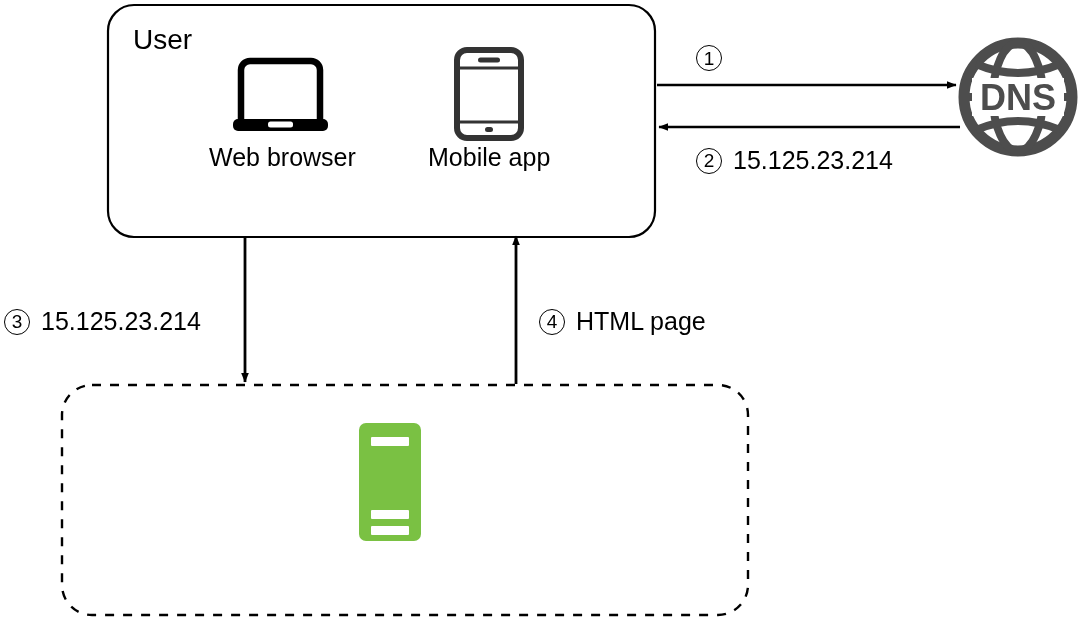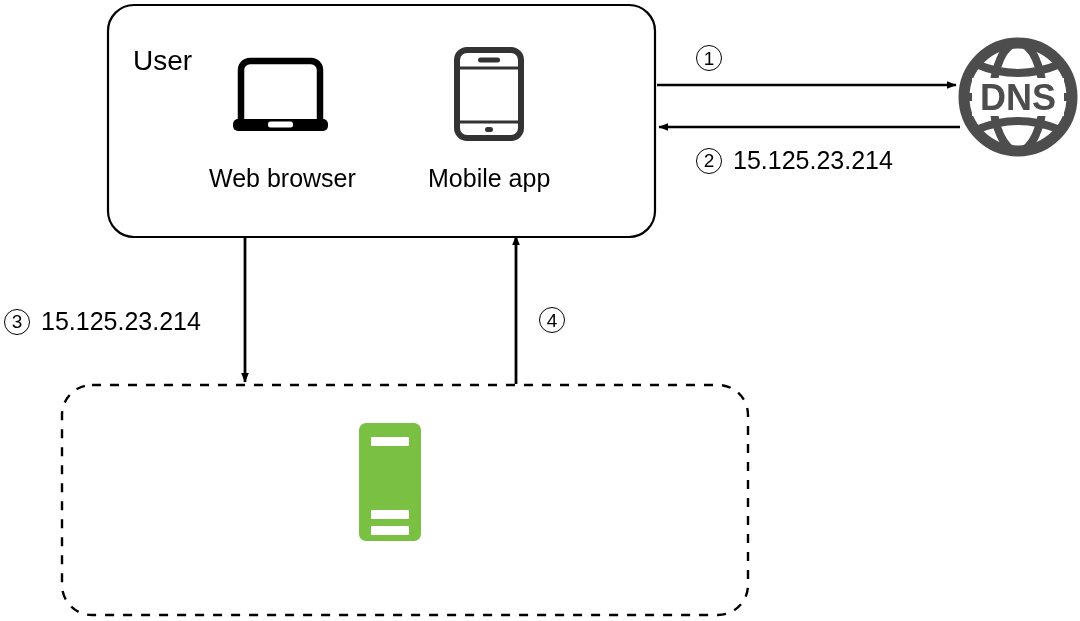--- a/index.html
+++ b/index.html
@@ -22,21 +22,20 @@
     top: 0;
     left: 0;
     width: 1080px;
     height: 621px;
   }
   .lbl {
     position: absolute;
     white-space: nowrap;
     color: #000000;
     font-family: "Liberation Sans", sans-serif;
-    margin-top: 21px;
   }
   .lbl-user     { left: 133px; top: 24px;  font-size: 28px; }
   .lbl-browser  { left: 209px; top: 143px; font-size: 25px; }
   .lbl-mobile   { left: 428px; top: 143px; font-size: 25px; }
   .lbl-server   { left: 316px; top: 561px; font-size: 27px; }
 
   .step {
     position: absolute;
     display: flex;
     align-items: center;
@@ -142,15 +141,16 @@
     <span>15.125.23.214</span>
   </div>
 
   <div class="step step-3">
     <span class="step-num">3</span>
     <span>15.125.23.214</span>
   </div>
 
   <div class="step step-4">
     <span class="step-num">4</span>
+    <span>HTML page</span>
   </div>
 
 </div>
 
 </body></html>

